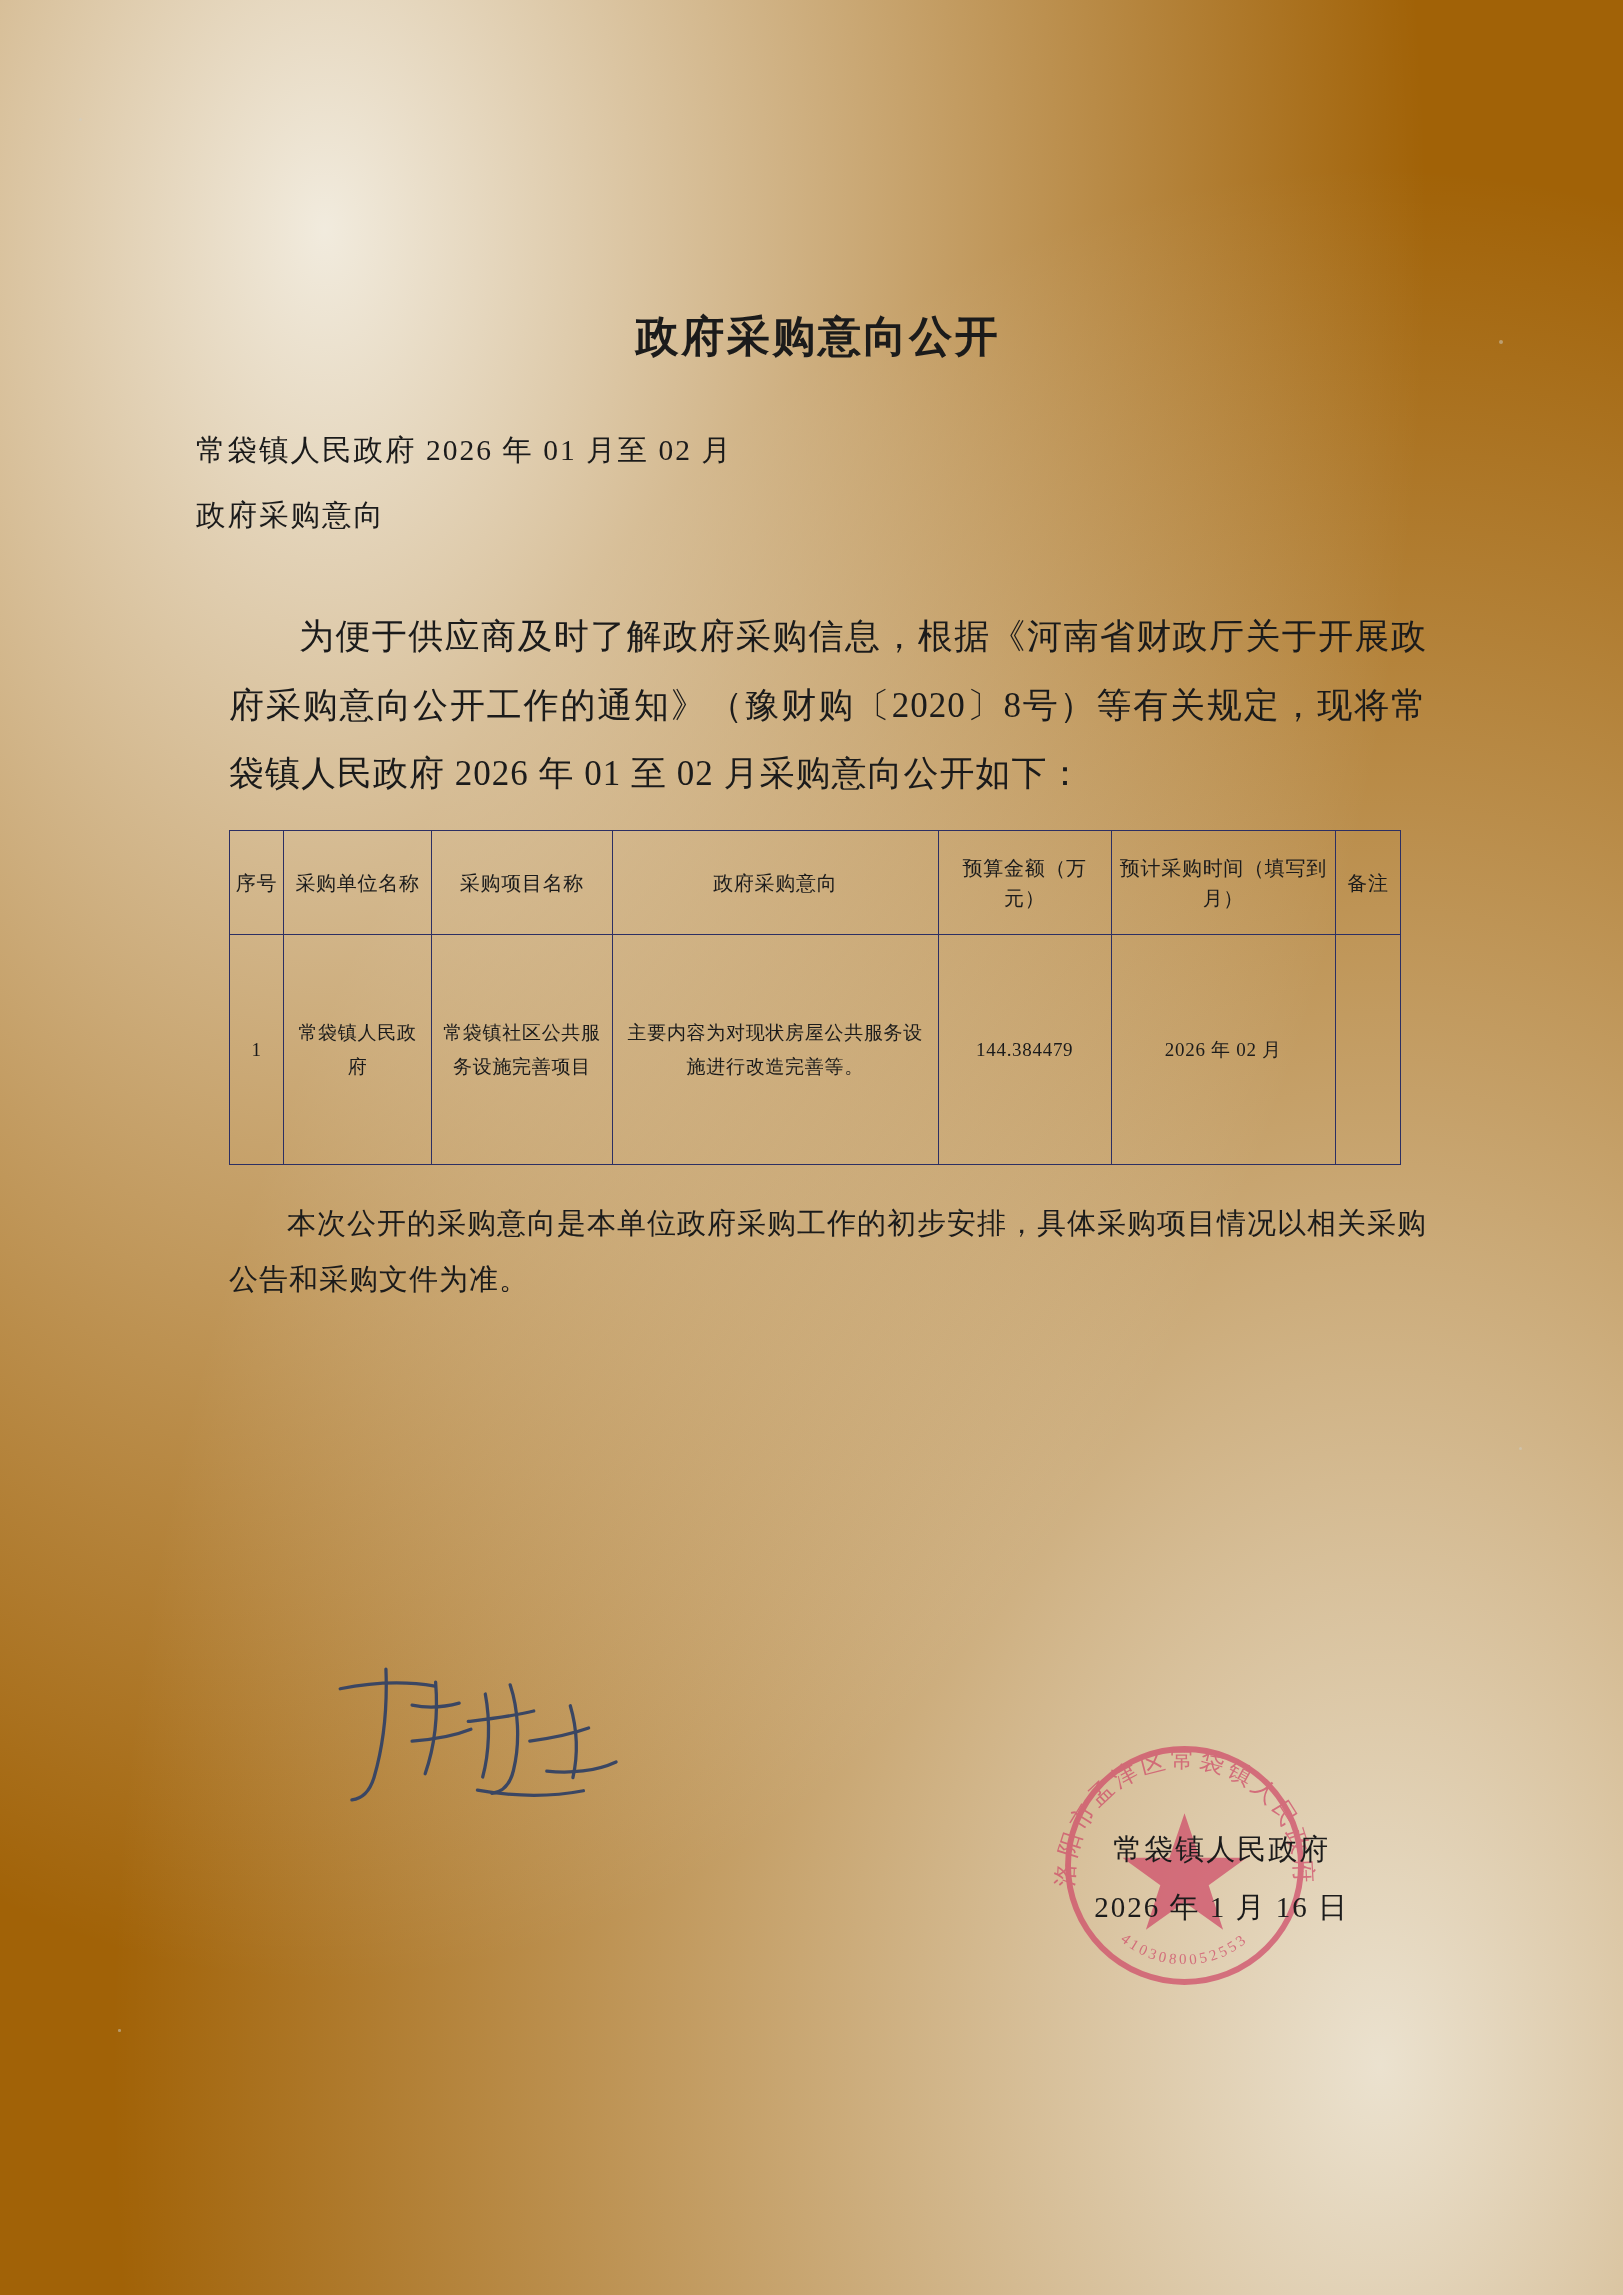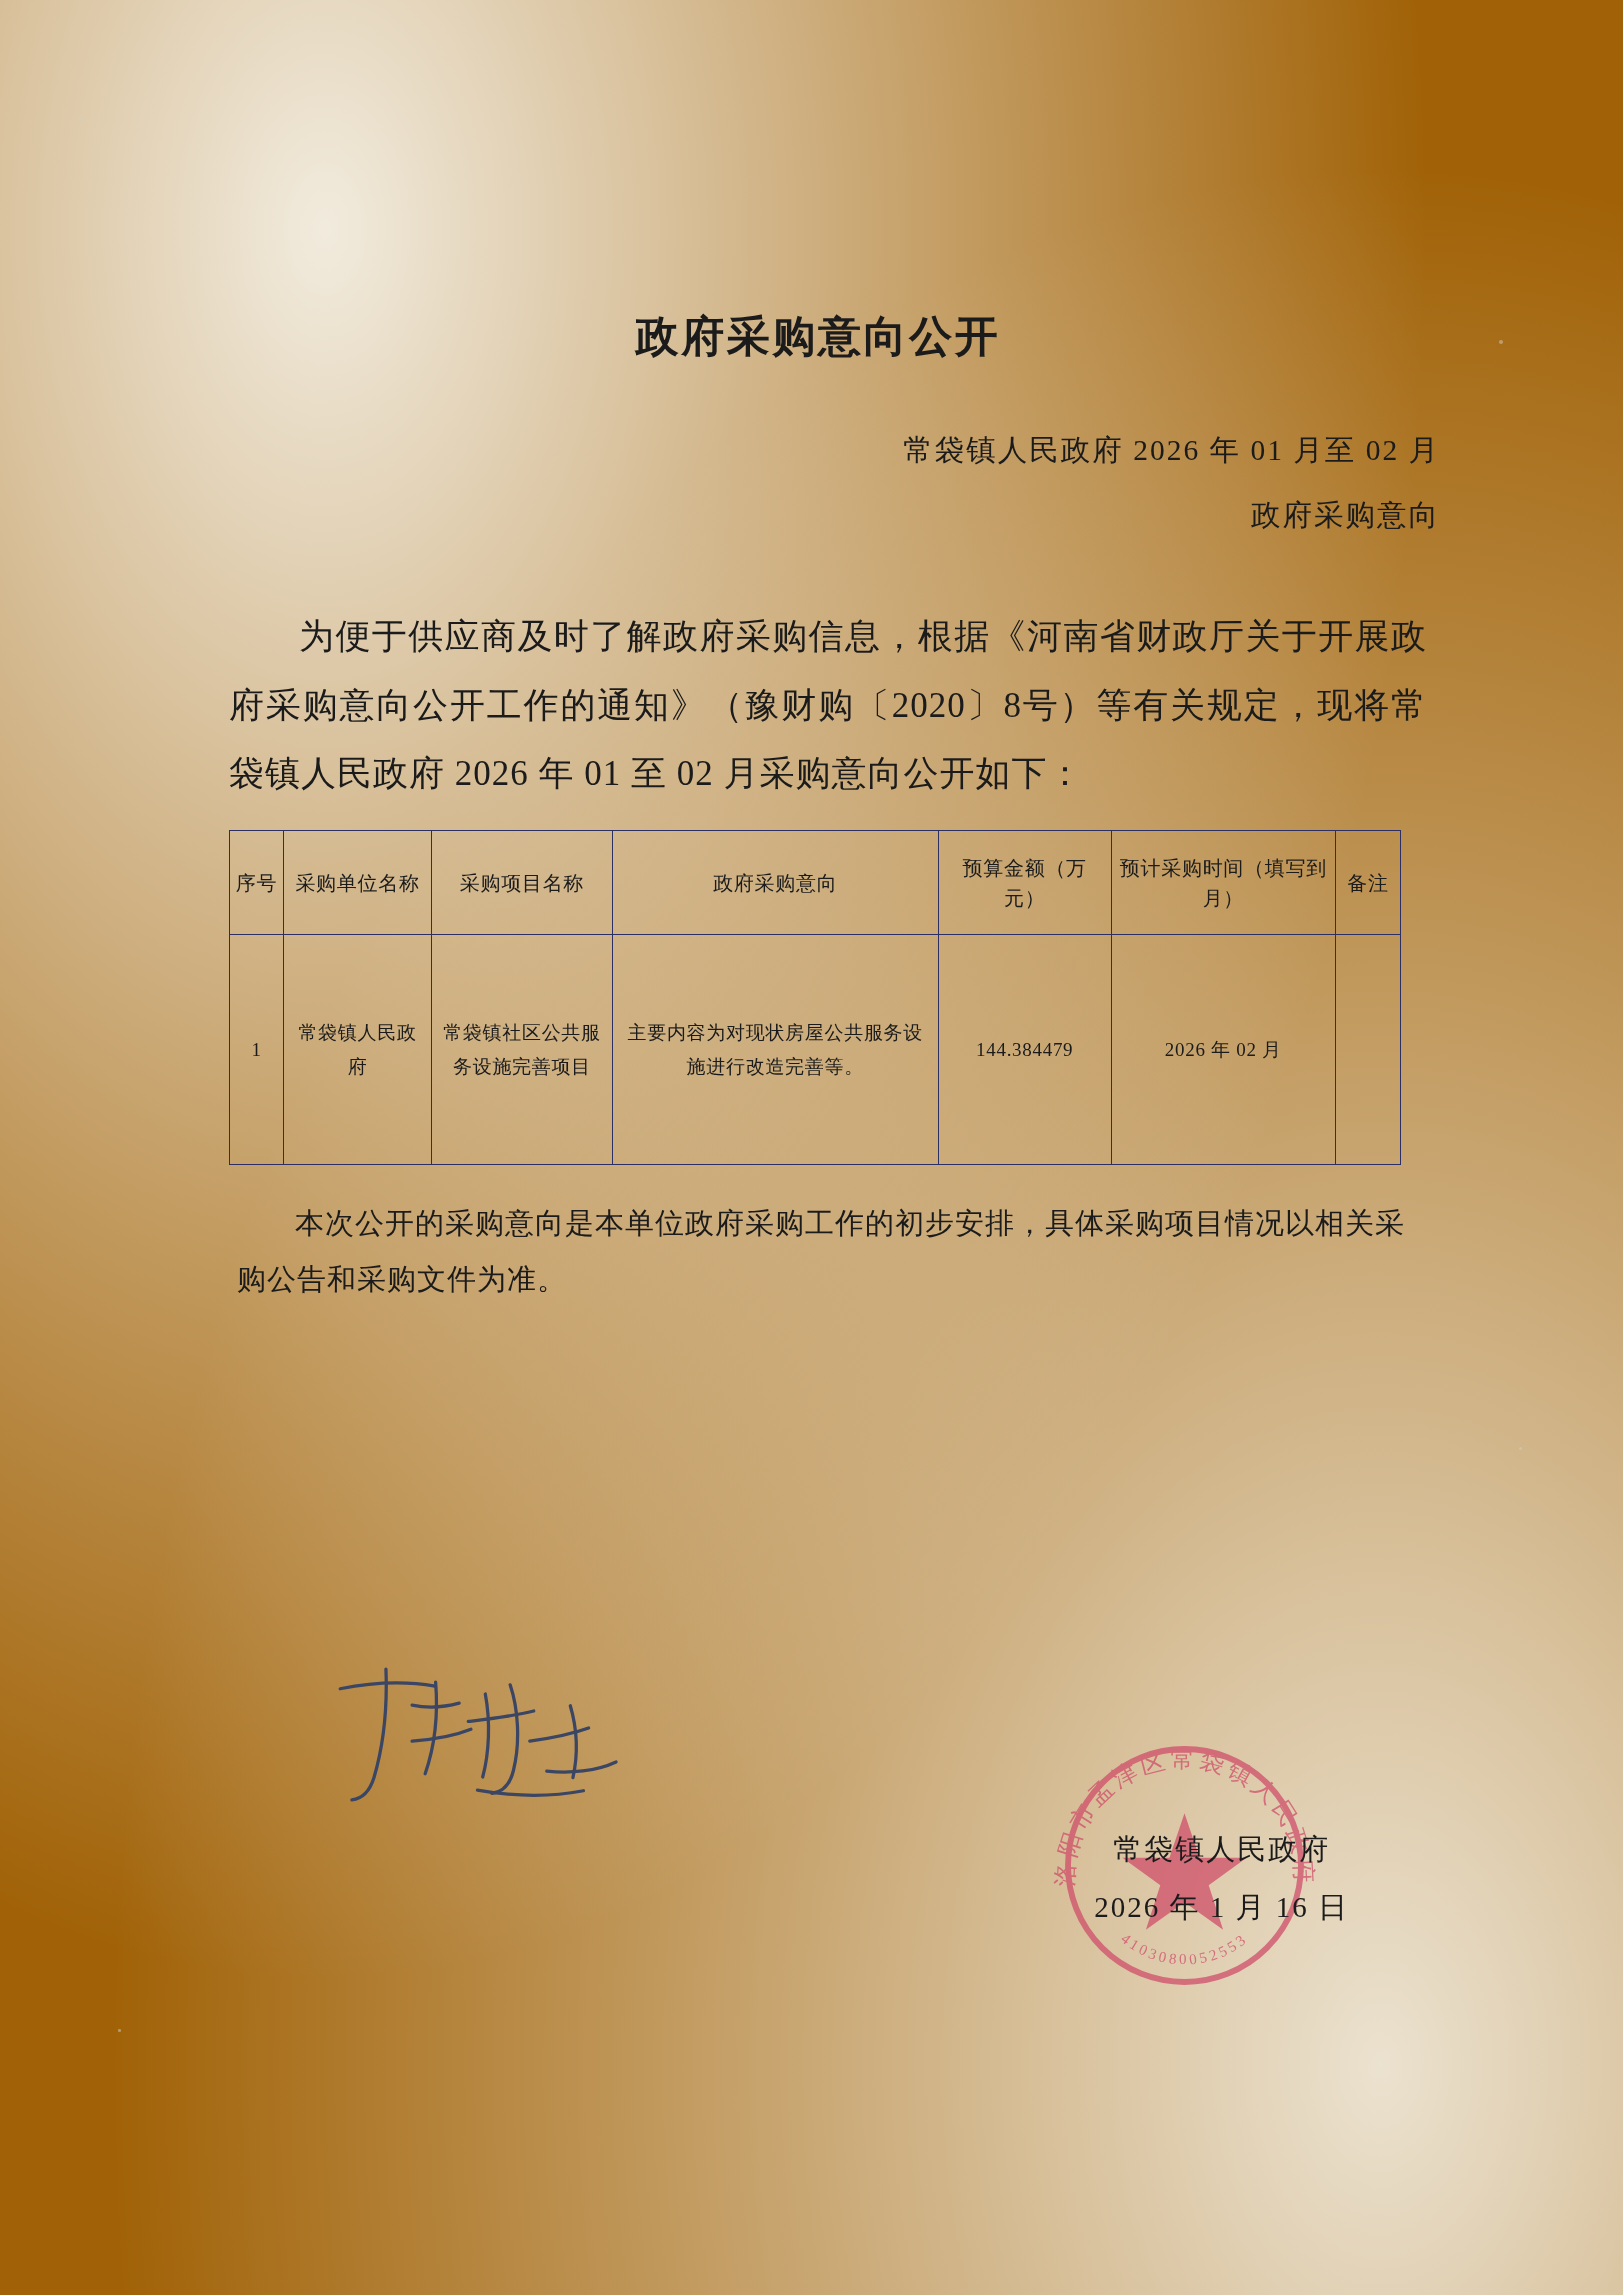--- a/index.html
+++ b/index.html
@@ -35,21 +35,21 @@
   }
   .doc-title {
     text-align: center;
     font-size: 43px;
     font-weight: bold;
     letter-spacing: 2.6px;
     margin-top: 308px;
     font-family: "Liberation Serif", "DejaVu Serif", serif;
   }
   .subtitle {
-    text-align: right;
+    text-align: left;
     font-size: 29.5px;
     letter-spacing: 2px;
     margin-top: 62px;
     line-height: 1.55;
   }
   .subtitle .line2 {
     display: block;
     margin-top: 19px;
   }
   .body-text {
@@ -102,21 +102,21 @@
   .col-note { width: 59px; }
   .cell-pad { padding-left: 9.2px; padding-right: 9.2px; }
   .cell-left-ish { text-align: justify; text-align-last: center; margin-top: 40px; }
   .closing {
     font-size: 29px;
     line-height: 1.95;
     letter-spacing: 1px;
     margin-top: 29.5px;
     padding: 0 13px 0 33px;
   }
-  .closing p { margin: 8px; text-indent: 2em; }
+  .closing p { margin: 0; text-indent: 2em; }
   .sign-block {
     position: absolute;
     right: 275px;
     top: 1820px;
     text-align: center;
     font-size: 29px;
     letter-spacing: 2px;
     line-height: 2.0;
     z-index: 3;
   }

